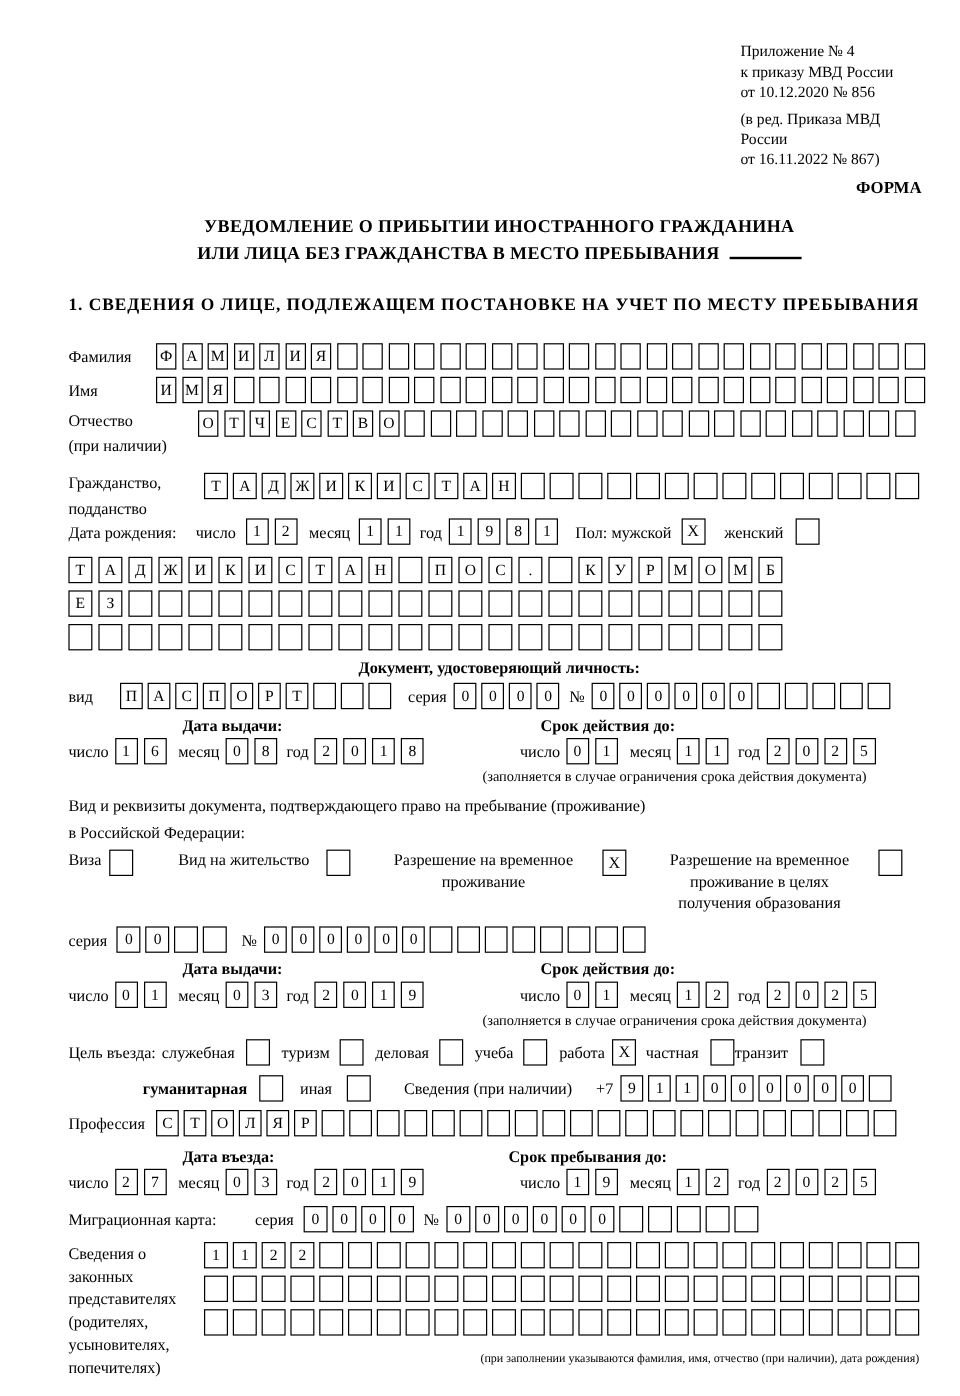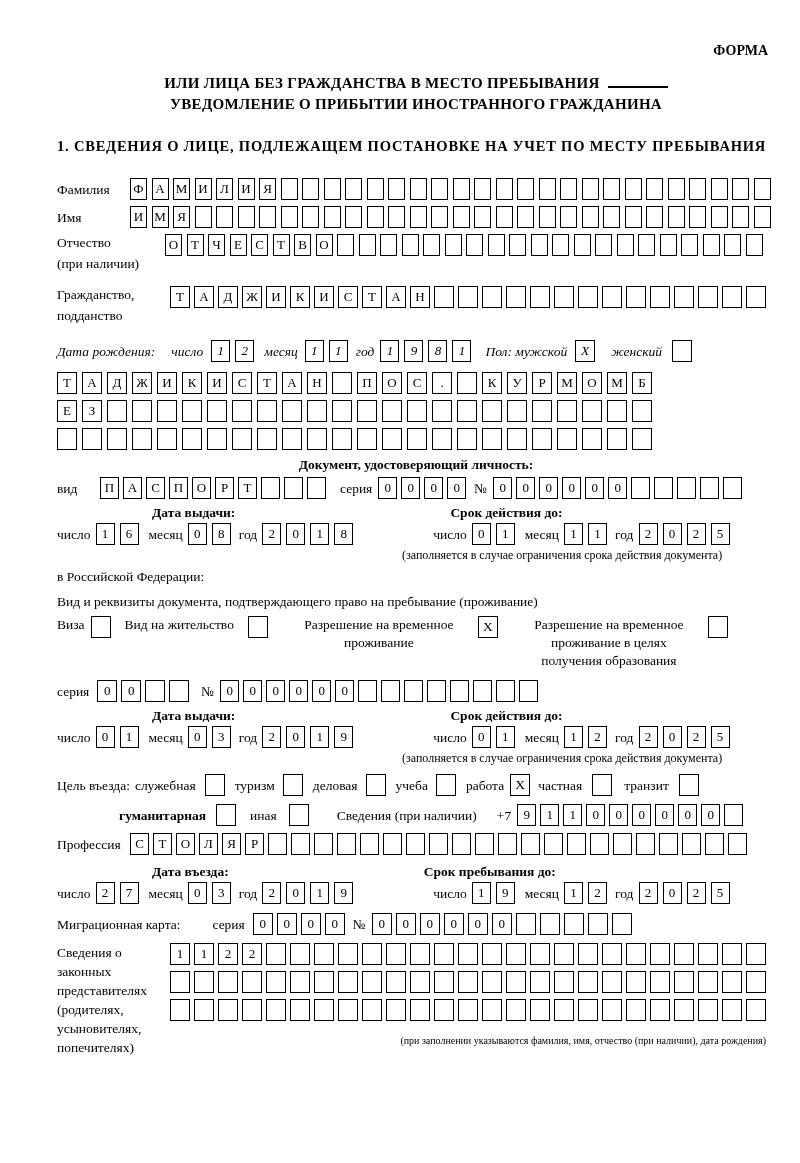--- a/index.html
+++ b/index.html
@@ -30,26 +30,34 @@
   .vgap6>*+*{margin-top:6px;}
   .note{font-size:12px;}
   .hdr-c{font-weight:bold;font-size:13.5px;text-align:center;}
   .optlbl{font-size:13.5px;line-height:18px;text-align:center;}
 </style>
 </head>
 <body>
 
 <div class="page">
 
+  <div class="annex">
+    <div>Приложение № 4</div>
+    <div>к приказу МВД России</div>
+    <div>от 10.12.2020 № 856</div>
+    <div class="annex-gap"></div>
+    <div>(в ред. Приказа МВД России</div>
+    <div>от 16.11.2022 № 867)</div>
+  </div>
 
   <div class="forma">ФОРМА</div>
 
   <div class="title">
+    <div>УВЕДОМЛЕНИЕ О ПРИБЫТИИ ИНОСТРАННОГО ГРАЖДАНИНА</div>
     <div><span>ИЛИ ЛИЦА БЕЗ ГРАЖДАНСТВА В МЕСТО ПРЕБЫВАНИЯ</span><span class="uline"></span></div>
-    <div>УВЕДОМЛЕНИЕ О ПРИБЫТИИ ИНОСТРАННОГО ГРАЖДАНИНА</div>
   </div>
 
   <div class="section">1. СВЕДЕНИЯ О ЛИЦЕ, ПОДЛЕЖАЩЕМ ПОСТАНОВКЕ НА УЧЕТ ПО МЕСТУ ПРЕБЫВАНИЯ</div>
 
   <div class="row" style="margin-top:23px;">
     <span class="lbl lblcol" style="width:73px;">Фамилия</span>
     <div class="cellrow p21">
         <span class="cell">Ф</span>
         <span class="cell">А</span>
         <span class="cell">М</span>
@@ -183,21 +191,21 @@
         <span class="cell"></span>
         <span class="cell"></span>
         <span class="cell"></span>
         <span class="cell"></span>
         <span class="cell"></span>
         <span class="cell"></span>
         <span class="cell"></span>
       </div>
   </div>
 
-  <div class="row" style="margin-top:16px;font-style:italic;">
+  <div class="row" style="">
     <span class="lbl" style="margin-right:16px;">Дата рождения:</span>
     <span class="lbl" style="margin-right:8px;">число</span>
     <div class="cellrow pd">
         <span class="cell">1</span>
         <span class="cell">2</span>
       </div>
     <span class="lbl" style="margin:0 7px 0 10px;">месяц</span>
     <div class="cellrow pd">
         <span class="cell">1</span>
         <span class="cell">1</span>
@@ -374,27 +382,27 @@
     <div class="cellrow pd">
         <span class="cell">2</span>
         <span class="cell">0</span>
         <span class="cell">2</span>
         <span class="cell">5</span>
       </div>
   </div>
 
   <div class="note" style="margin-left:345px;margin-top:3px;">(заполняется в случае ограничения срока действия документа)</div>
 
+  <div class="lbl" style="margin-top:8px;font-size:13.5px;">Вид и реквизиты документа, подтверждающего право на пребывание (проживание)</div>
   <div class="lbl" style="margin-top:5px;font-size:13.5px;">в Российской Федерации:</div>
-  <div class="lbl" style="margin-top:8px;font-size:13.5px;">Вид и реквизиты документа, подтверждающего право на пребывание (проживание)</div>
 
   <div class="row top" style="margin-top:6px;">
     <span class="optlbl">Виза</span>
     <span class="chk" style="margin-left:6px;"></span>
-    <span class="optlbl" style="margin-left:14px;">Вид на жительство</span>
+    <span class="optlbl" style="margin-left:38px;">Вид на жительство</span>
     <span class="chk" style="margin-left:14px;"></span>
     <span class="optlbl" style="margin-left:22px;width:178px;">
       <span>Разрешение на временное</span><br>
       <span>проживание</span>
     </span>
     <span class="chk" style="margin-left:10px;">X</span>
     <span class="optlbl" style="margin-left:22px;width:178px;">
       <span>Разрешение на временное</span><br>
       <span>проживание в целях</span><br>
       <span>получения образования</span>
@@ -480,21 +488,21 @@
     <span class="lbl" style="margin-left:10px;">туризм</span>
     <span class="chk" style="margin-left:8px;"></span>
     <span class="lbl" style="margin-left:10px;">деловая</span>
     <span class="chk" style="margin-left:8px;"></span>
     <span class="lbl" style="margin-left:10px;">учеба</span>
     <span class="chk" style="margin-left:8px;"></span>
     <span class="lbl" style="margin-left:10px;">работа</span>
     <span class="chk" style="margin-left:6px;">X</span>
     <span class="lbl" style="margin-left:8px;">частная</span>
     <span class="chk" style="margin-left:10px;"></span>
-    <span class="lbl" style="margin-left:12px;">транзит</span>
+    <span class="lbl" style="">транзит</span>
     <span class="chk" style="margin-left:10px;"></span>
   </div>
 
   <div class="row" style="margin-top:8px;">
     <span class="lbl" style="margin-left:62px;font-weight:bold;">гуманитарная</span>
     <span class="chk" style="margin-left:10px;"></span>
     <span class="lbl" style="margin-left:14px;">иная</span>
     <span class="chk" style="margin-left:12px;"></span>
     <span class="lbl" style="margin-left:28px;">Сведения (при наличии)</span>
     <span class="lbl" style="margin-left:20px;margin-right:6px;">+7</span>

